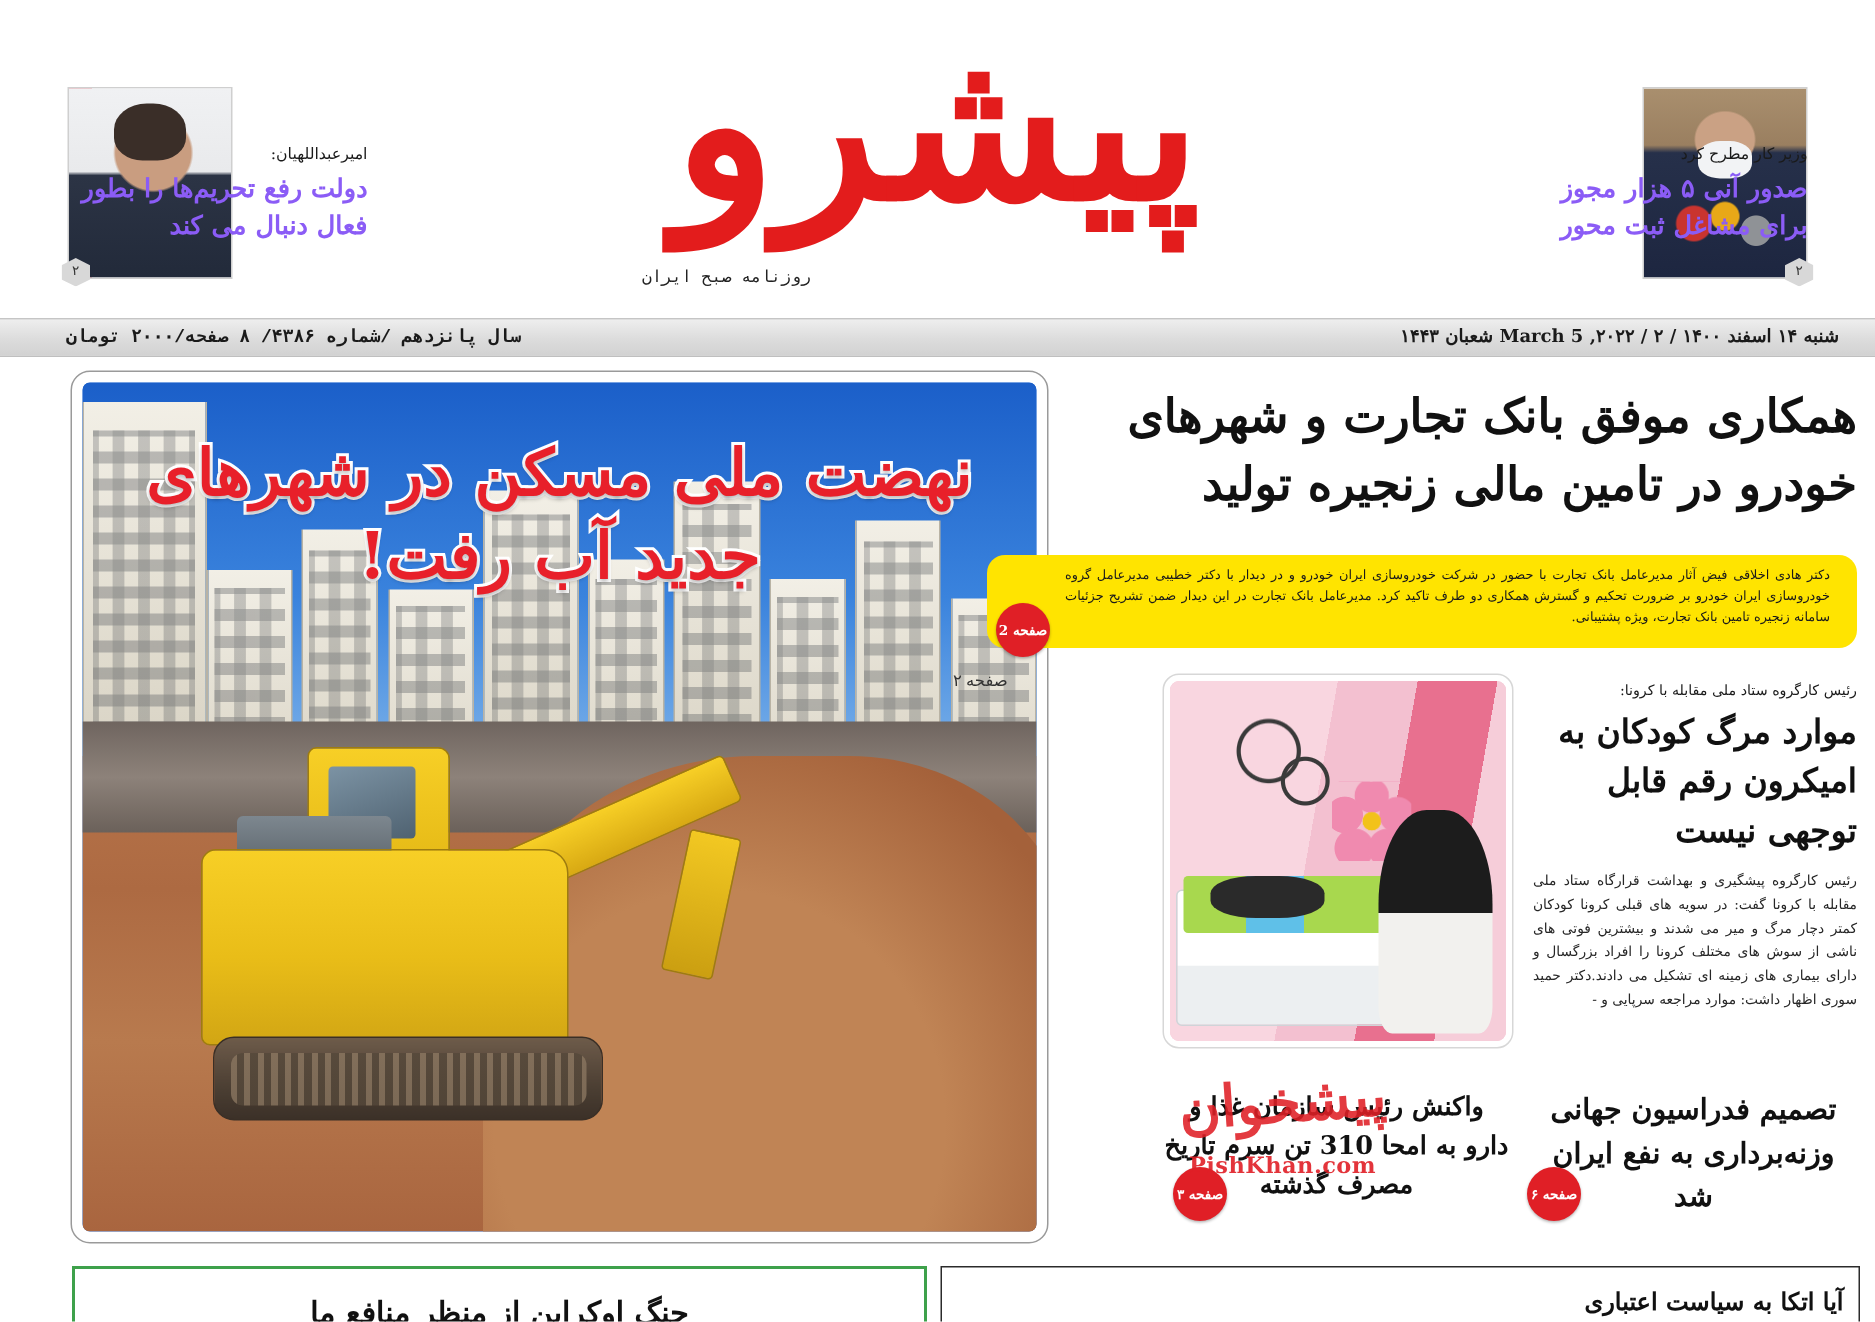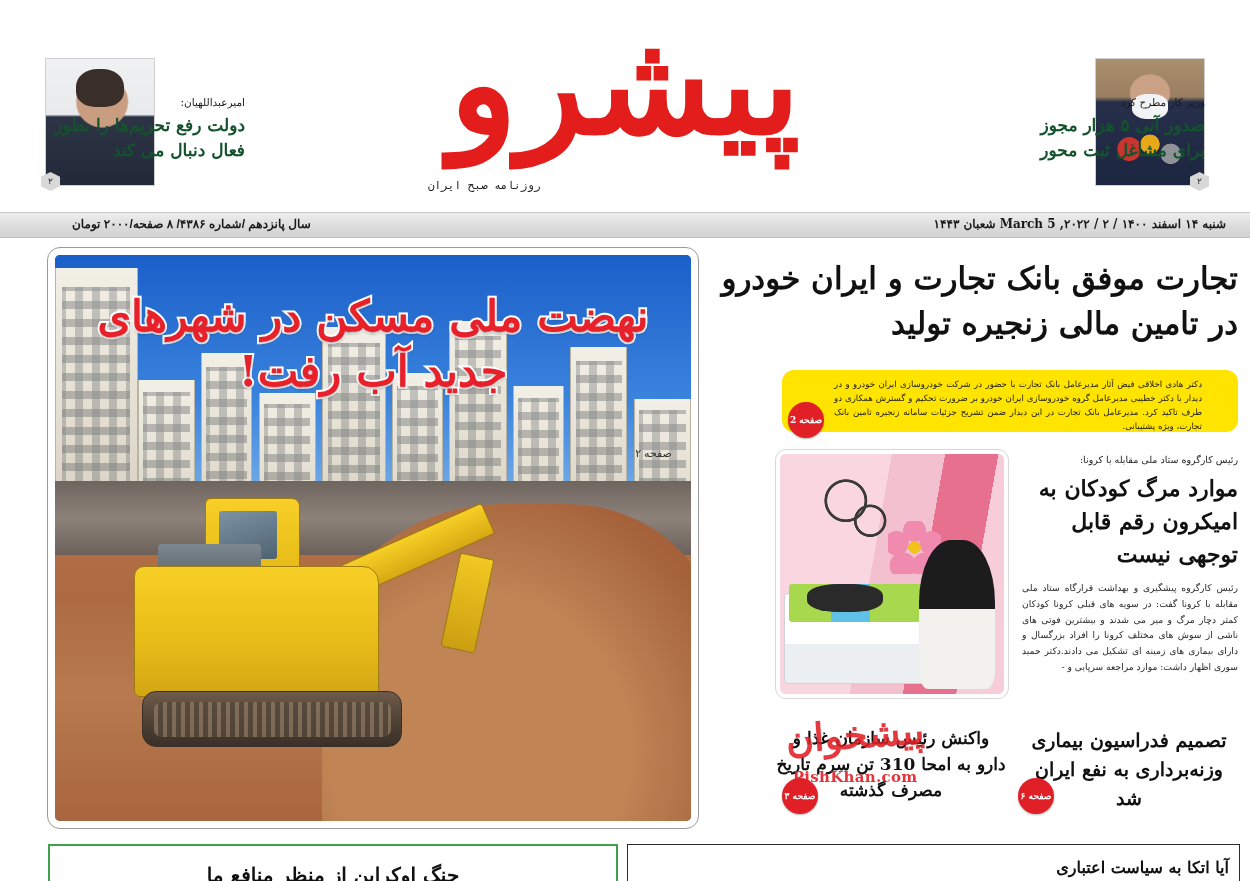--- a/index.html
+++ b/index.html
@@ -96,21 +96,21 @@
     margin-bottom: 5px;
     white-space: nowrap;
   }
   .teaser.left .teaser-kicker { text-align: right; margin-left: 40px; }
   .teaser.right .teaser-kicker { text-align: right; }
 
   .teaser-head {
     font-size: 17px;
     font-weight: bold;
     line-height: 1.48;
-    color: #14532d;
+    color: #8b5cf6;
     font-family: "DejaVu Serif", "Liberation Serif", serif;
     direction: rtl;
   }
   .teaser.left .teaser-head { text-align: right; }
   .teaser.right .teaser-head { text-align: right; }
 
   .pagetag {
     position: absolute;
     width: 19px; height: 19px;
     background: #d8d8d8;
@@ -164,23 +164,23 @@
     border-top: 1px solid #c5c5c5;
     border-bottom: 1px solid #bfbfbf;
   }
   .datebar .d-right {
     position: absolute; right: 24px; top: 4px;
     font-size: 12px; font-weight: bold; color: #1a1a1a;
     font-family: "DejaVu Serif", "Liberation Serif", serif;
     direction: rtl; white-space: nowrap;
   }
   .datebar .d-left {
-    position: absolute; left: 72px; top: 4px;
+    position: absolute; left: 44px; top: 4px;
     font-size: 12px; font-weight: bold; color: #1a1a1a;
-    font-family: Liberation Sans, sans-serif;
+    font-family: Liberation Mono, monospace;
     direction: rtl; white-space: nowrap;
   }
 
   
   .lead-photo {
     position: absolute;
     left: 48px; top: 248px;
     width: 650px; height: 580px;
     border: 7px solid #ffffff;
     outline: 1px solid #9a9a9a;
@@ -293,24 +293,24 @@
 
   .r-headline {
     position:absolute; right:12px; top:8px; width:530px;
     direction:rtl; text-align:right;
     font-family:"DejaVu Serif","Liberation Serif",serif;
     font-weight:bold; font-size:31px; line-height:1.45; color:#111;
   }
 
   .yellowbox {
     position:absolute; right:12px; top:122px;
-    width:456px; height:62px;
+    width:580px; height:62px;
     background:#ffe400;
     border-radius:12px;
-    padding:8px 36px 8px 52px;
+    padding:8px 18px 8px 52px;
     direction:rtl;
   }
   .yellowbox p {
     font-size:8.6px; line-height:1.62; color:#1a1a1a;
     text-align:justify;
     font-family:"DejaVu Serif","Liberation Serif",serif;
   }
   .badge-circle {
     position:absolute;
     width:36px; height:36px; border-radius:50%;
@@ -524,21 +524,21 @@
       <div class="ex-body"></div>
       <div class="ex-track"></div>
     </div>
 
     <div class="lead-headline">نهضت ملی مسکن در شهرهای جدید آب رفت!</div>
     <div class="lead-note">صفحه ۲</div>
   </div>
 
   <div class="rcol">
 
-    <div class="r-headline">تجارت موفق بانک تجارت و ایران خودرو در تامین مالی زنجیره تولید</div>
+    <div class="r-headline">همکاری موفق بانک تجارت و شهرهای خودرو در تامین مالی زنجیره تولید</div>
 
     <div class="yellowbox">
       <p>دکتر هادی اخلاقی فیض آثار مدیرعامل بانک تجارت با حضور در شرکت خودروسازی ایران خودرو و در دیدار با دکتر خطیبی مدیرعامل گروه خودروسازی ایران خودرو بر ضرورت تحکیم و گسترش همکاری دو طرف تاکید کرد. مدیرعامل بانک تجارت در این دیدار ضمن تشریح جزئیات سامانه زنجیره تامین بانک تجارت، ویژه پشتیبانی.</p>
       <div class="badge-circle">صفحه 2</div>
     </div>
 
     <div class="corona-photo">
       <div class="cp-wall"></div>
       <div class="cp-bikes"></div>
       <div class="cp-flower"></div>
@@ -551,21 +551,21 @@
     <div class="corona-kicker">رئیس کارگروه ستاد ملی مقابله با کرونا:</div>
     <div class="corona-head">موارد مرگ کودکان به امیکرون رقم قابل توجهی نیست</div>
     <div class="corona-body">رئیس کارگروه پیشگیری و بهداشت قرارگاه ستاد ملی مقابله با کرونا گفت: در سویه های قبلی کرونا کودکان کمتر دچار مرگ و میر می شدند و بیشترین فوتی های ناشی از سوش های مختلف کرونا را افراد بزرگسال و دارای بیماری های زمینه ای تشکیل می دادند.دکتر حمید سوری اظهار داشت: موارد مراجعه سرپایی و -</div>
 
     <div class="rb-left">
       <div class="t">واکنش رئیس سازمان غذا و دارو به امحا 310 تن سرم تاریخ مصرف گذشته</div>
       <div class="badge-circle">صفحه ۳</div>
     </div>
 
     <div class="rb-right">
-      <div class="t">تصمیم فدراسیون بیماری وزنه‌برداری به نفع ایران شد</div>
+      <div class="t">تصمیم فدراسیون جهانی وزنه‌برداری به نفع ایران شد</div>
       <div class="badge-circle">صفحه ۶</div>
     </div>
 
     <div class="watermark">
       <div class="wm-fa">پیشخوان</div>
       <div class="wm-en">PishKhan.com</div>
     </div>
   </div>
 
   <div class="bottom-strip">

